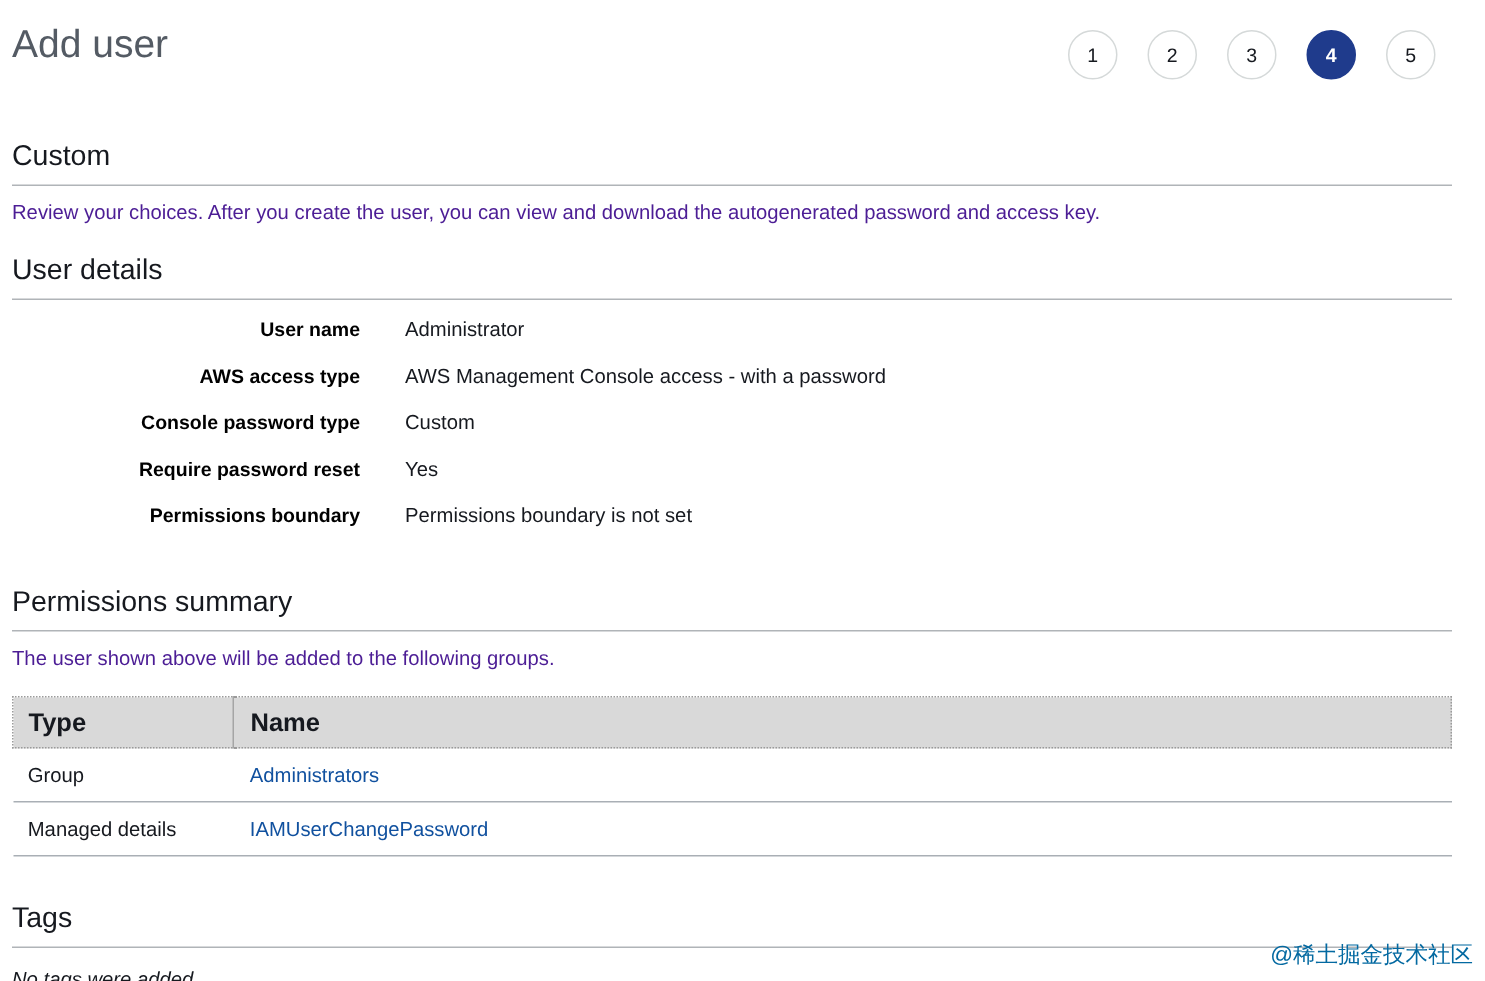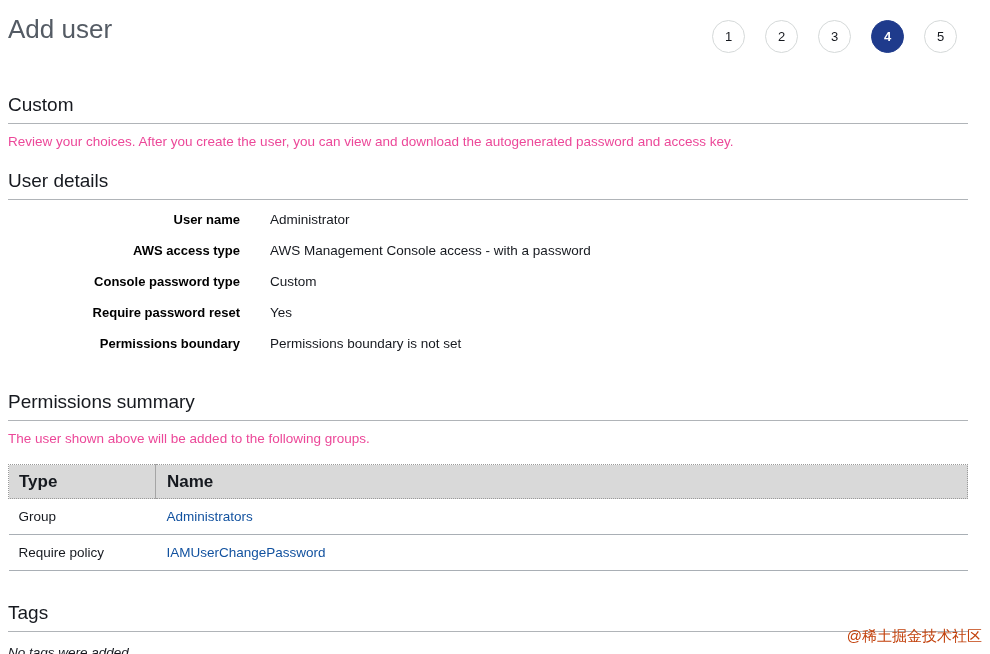--- a/index.html
+++ b/index.html
@@ -53,21 +53,21 @@
     margin: 0;
     line-height: 24px;
   }
   .rule {
     border: none;
     border-top: 1px solid #b0b4b8;
     margin: 6px 0 0 0;
   }
   .section-desc {
     font-size: 13.5px;
-    color: #ec4899;
+    color: #4c1d95;
     margin-top: 9px;
     line-height: 17px;
   }
 
   .review-section { margin-top: 40px; }
 
   
   .user-details-section { margin-top: 19px; }
   .kv-list { margin-top: 12px; }
   .kv-row { display: flex; align-items: baseline; height: 31px; }
@@ -125,21 +125,21 @@
     font-style: italic;
     font-size: 13.5px;
     margin-top: 13px;
   }
 
   
   .watermark {
     position: absolute;
     right: 8px;
     bottom: 8px;
-    color: #c2410c;
+    color: #0369a1;
     font-size: 15px;
   }
 </style>
 </head>
 <body>
 
 <div class="content">
 
   <div class="page-header">
     <div class="page-title">Add user</div>
@@ -198,21 +198,21 @@
         </tr>
       </thead>
       <tbody>
         <tr>
           <td>Group</td>
           <td>
             <a class="cell-link">Administrators</a>
           </td>
         </tr>
         <tr>
-          <td>Require policy</td>
+          <td>Managed details</td>
           <td>
             <a class="cell-link">IAMUserChangePassword</a>
           </td>
         </tr>
       </tbody>
     </table>
   </div>
 
   <div class="tags-section">
     <h2 class="section-heading">Tags</h2>

